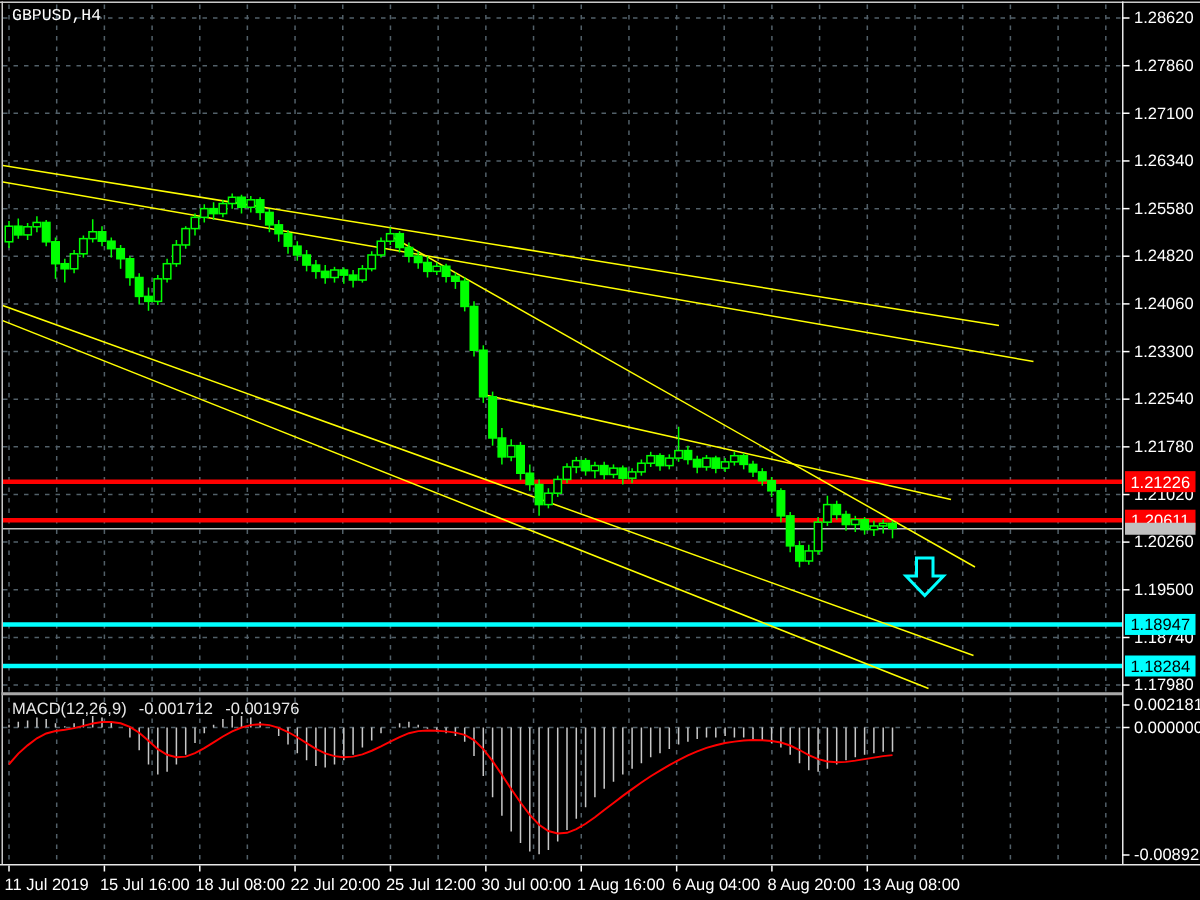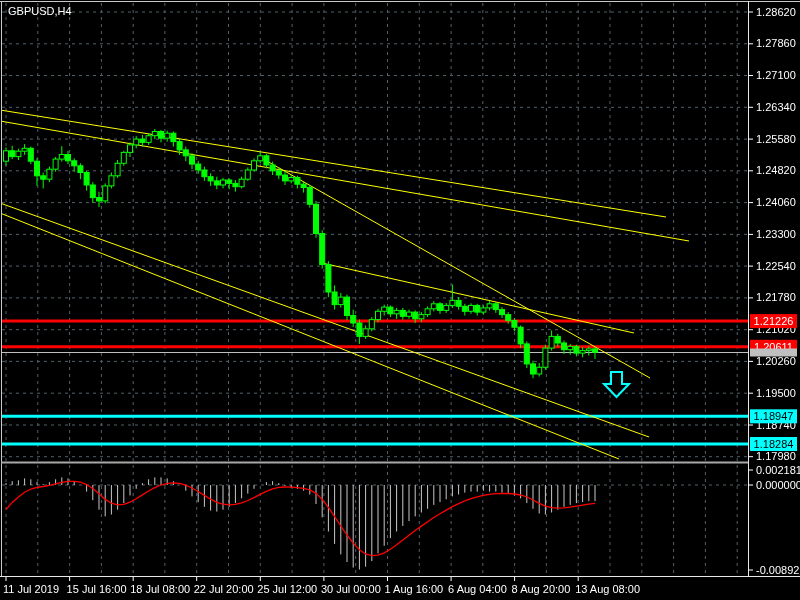--- a/index.html
+++ b/index.html
@@ -1,19 +1,19 @@
 <!DOCTYPE html>
 <html><head>
 <meta charset="utf-8">
 <style>
   html,body{margin:0;padding:0;background:#000;}
   .screen{position:relative;width:800px;height:600px;background:#000;overflow:hidden;
           font-family:"Liberation Sans",sans-serif;}
   .screen svg{position:absolute;left:0;top:0;}
-  .symbol-label{position:absolute;left:8px;top:5px;color:#fff;font-size:11px;letter-spacing:0px;}
+  .symbol-label{position:absolute;left:8px;top:5px;color:#fff;font-size:11px;letter-spacing:0px;font-family:Liberation Mono, monospace;}
   .macd-label{position:absolute;left:8px;top:467px;color:#e8e8e8;font-size:11px;white-space:nowrap;}
   .macd-label span{margin-right:5px;}
 </style>
 </head>
 <body>
 
 <div class="screen">
   <svg id="chart" width="800" height="600" viewBox="0 0 800 600">
       <rect x="0" y="0" width="800" height="600" fill="#000000"></rect>
       <path d="M6.0 3 V574 M37.8 3 V574 M69.6 3 V574 M101.4 3 V574 M133.2 3 V574 M164.9 3 V574 M196.7 3 V574 M228.5 3 V574 M260.3 3 V574 M292.1 3 V574 M323.9 3 V574 M355.7 3 V574 M387.5 3 V574 M419.3 3 V574 M451.1 3 V574 M482.8 3 V574 M514.6 3 V574 M546.4 3 V574 M578.2 3 V574 M610.0 3 V574 M641.8 3 V574 M673.6 3 V574 M705.4 3 V574 M737.2 3 V574 M2 12.0 H747 M2 43.8 H747 M2 75.5 H747 M2 107.3 H747 M2 139.1 H747 M2 170.8 H747 M2 202.6 H747 M2 234.4 H747 M2 266.1 H747 M2 297.9 H747 M2 329.7 H747 M2 361.4 H747 M2 393.2 H747 M2 425.0 H747 M2 456.7 H747 " stroke="#526069" stroke-width="1" fill="none" stroke-dasharray="3 4"></path>
@@ -311,13 +311,18 @@
         <text x="384.5" y="593">1 Aug 16:00</text>
         <line x1="451.1" y1="577" x2="451.1" y2="581" stroke="#fff" stroke-width="1"></line>
         <text x="448.1" y="593">6 Aug 04:00</text>
         <line x1="514.6" y1="577" x2="514.6" y2="581" stroke="#fff" stroke-width="1"></line>
         <text x="511.6" y="593">8 Aug 20:00</text>
         <line x1="578.2" y1="577" x2="578.2" y2="581" stroke="#fff" stroke-width="1"></line>
         <text x="575.2" y="593">13 Aug 08:00</text>
       </g>
     </svg>
   <div class="symbol-label">GBPUSD,H4</div>
+  <div class="macd-label">
+    <span>MACD(12,26,9)</span>
+    <span>-0.001712</span>
+    <span>-0.001976</span>
+  </div>
 </div>
 
 </body></html>

